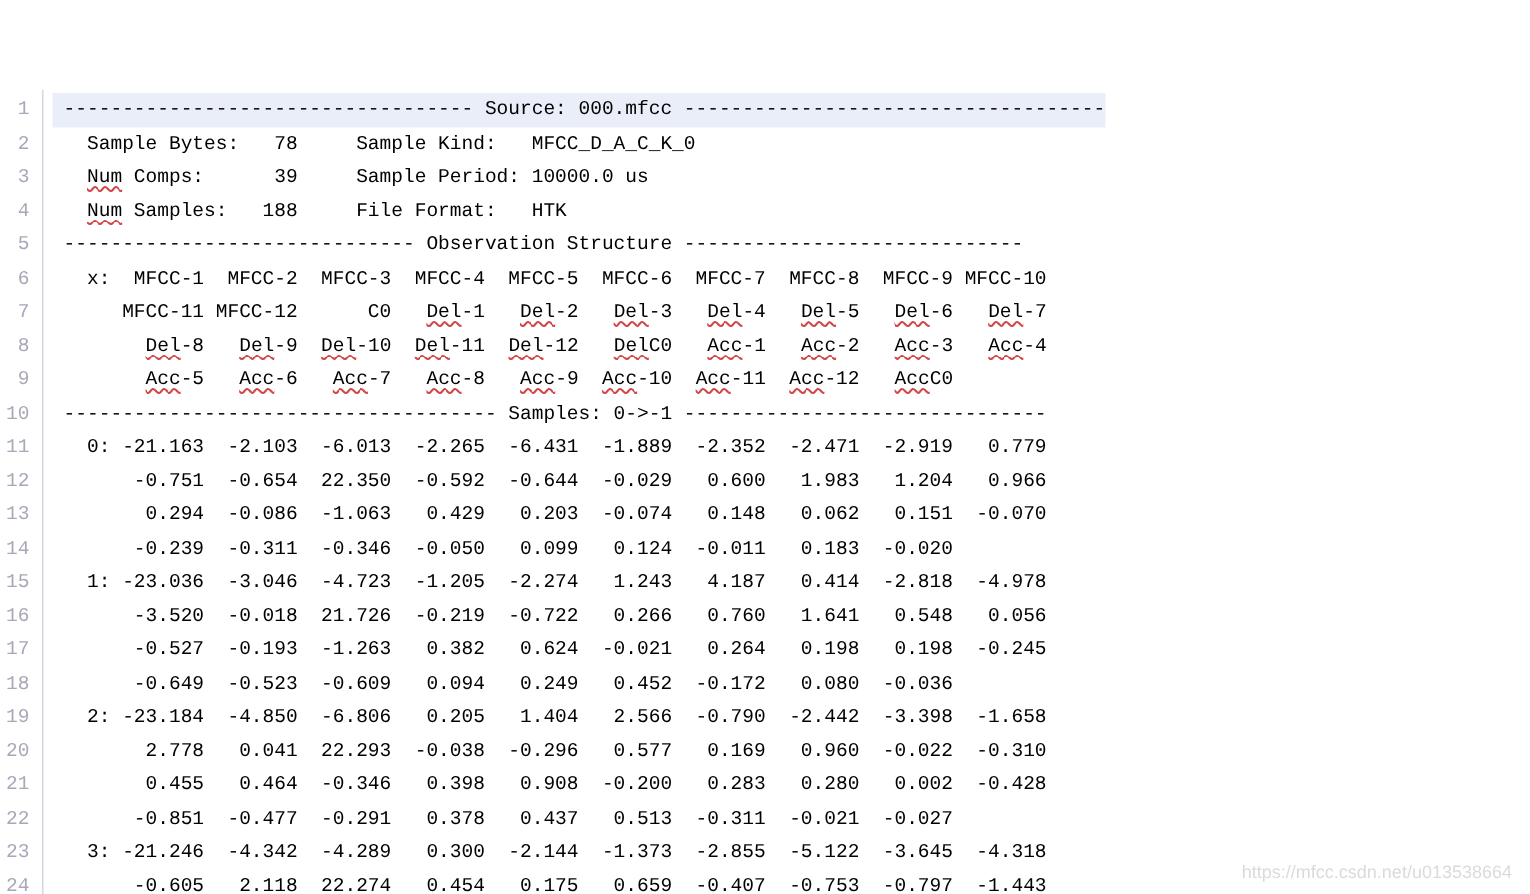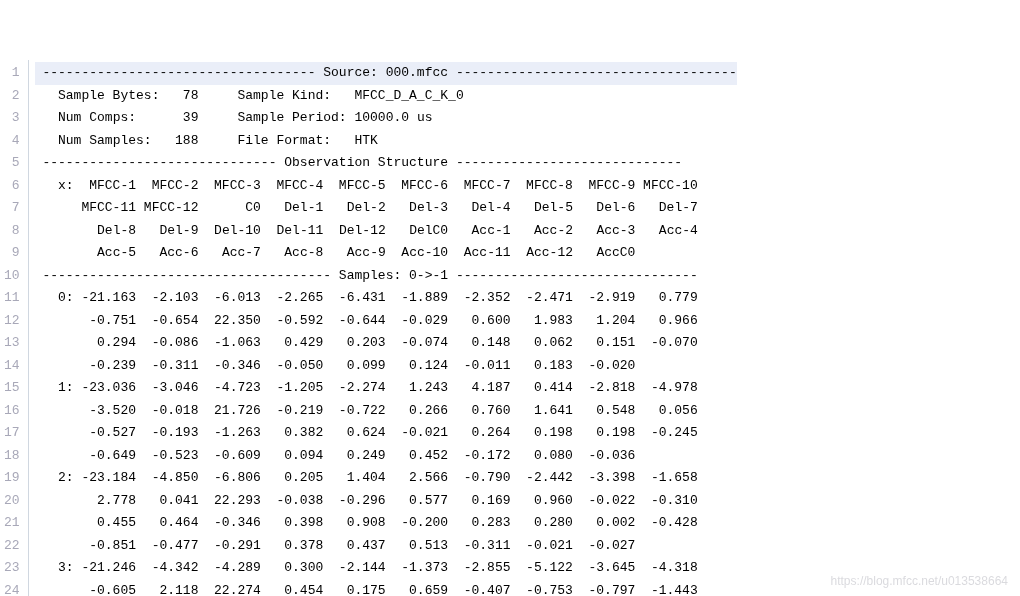--- a/index.html
+++ b/index.html
@@ -30,20 +30,21 @@
     display: block;
   }
   .code {
     padding: 2px 0 2px 6px;
     line-height: 22.5px;
   }
   .code .line {
     display: block;
   }
   .wavy {
+    text-decoration: underline;
     text-decoration-style: wavy;
     text-decoration-color: #d04848;
     text-underline-offset: 2px;
     text-align: right;
   }
   .current-line-bg {
     background: #eaeef8;
   }
   .watermark {
     position: absolute;
@@ -57,16 +58,16 @@
 </style>
 </head>
 <body>
 
 
 
 <div class="editor">
   <div class="gutter" id="gutter"><span class="ln">1</span><span class="ln">2</span><span class="ln">3</span><span class="ln">4</span><span class="ln">5</span><span class="ln">6</span><span class="ln">7</span><span class="ln">8</span><span class="ln">9</span><span class="ln">10</span><span class="ln">11</span><span class="ln">12</span><span class="ln">13</span><span class="ln">14</span><span class="ln">15</span><span class="ln">16</span><span class="ln">17</span><span class="ln">18</span><span class="ln">19</span><span class="ln">20</span><span class="ln">21</span><span class="ln">22</span><span class="ln">23</span><span class="ln">24</span></div>
   <div class="code" id="code"><span class="line current-line-bg"> ----------------------------------- Source: 000.mfcc ------------------------------------</span><span class="line">   Sample Bytes:   78     Sample Kind:   MFCC_D_A_C_K_0</span><span class="line">   <span class="wavy">Num</span> Comps:      39     Sample Period: 10000.0 us</span><span class="line">   <span class="wavy">Num</span> Samples:   188     File Format:   HTK</span><span class="line"> ------------------------------ Observation Structure -----------------------------</span><span class="line">   x:  MFCC-1  MFCC-2  MFCC-3  MFCC-4  MFCC-5  MFCC-6  MFCC-7  MFCC-8  MFCC-9 MFCC-10</span><span class="line">      MFCC-11 MFCC-12      C0   <span class="wavy">Del</span>-1   <span class="wavy">Del</span>-2   <span class="wavy">Del</span>-3   <span class="wavy">Del</span>-4   <span class="wavy">Del</span>-5   <span class="wavy">Del</span>-6   <span class="wavy">Del</span>-7</span><span class="line">        <span class="wavy">Del</span>-8   <span class="wavy">Del</span>-9  <span class="wavy">Del</span>-10  <span class="wavy">Del</span>-11  <span class="wavy">Del</span>-12   <span class="wavy">Del</span>C0   <span class="wavy">Acc</span>-1   <span class="wavy">Acc</span>-2   <span class="wavy">Acc</span>-3   <span class="wavy">Acc</span>-4</span><span class="line">        <span class="wavy">Acc</span>-5   <span class="wavy">Acc</span>-6   <span class="wavy">Acc</span>-7   <span class="wavy">Acc</span>-8   <span class="wavy">Acc</span>-9  <span class="wavy">Acc</span>-10  <span class="wavy">Acc</span>-11  <span class="wavy">Acc</span>-12   <span class="wavy">Acc</span>C0        </span><span class="line"> ------------------------------------- Samples: 0-&gt;-1 -------------------------------</span><span class="line">   0: -21.163  -2.103  -6.013  -2.265  -6.431  -1.889  -2.352  -2.471  -2.919   0.779</span><span class="line">       -0.751  -0.654  22.350  -0.592  -0.644  -0.029   0.600   1.983   1.204   0.966</span><span class="line">        0.294  -0.086  -1.063   0.429   0.203  -0.074   0.148   0.062   0.151  -0.070</span><span class="line">       -0.239  -0.311  -0.346  -0.050   0.099   0.124  -0.011   0.183  -0.020        </span><span class="line">   1: -23.036  -3.046  -4.723  -1.205  -2.274   1.243   4.187   0.414  -2.818  -4.978</span><span class="line">       -3.520  -0.018  21.726  -0.219  -0.722   0.266   0.760   1.641   0.548   0.056</span><span class="line">       -0.527  -0.193  -1.263   0.382   0.624  -0.021   0.264   0.198   0.198  -0.245</span><span class="line">       -0.649  -0.523  -0.609   0.094   0.249   0.452  -0.172   0.080  -0.036        </span><span class="line">   2: -23.184  -4.850  -6.806   0.205   1.404   2.566  -0.790  -2.442  -3.398  -1.658</span><span class="line">        2.778   0.041  22.293  -0.038  -0.296   0.577   0.169   0.960  -0.022  -0.310</span><span class="line">        0.455   0.464  -0.346   0.398   0.908  -0.200   0.283   0.280   0.002  -0.428</span><span class="line">       -0.851  -0.477  -0.291   0.378   0.437   0.513  -0.311  -0.021  -0.027        </span><span class="line">   3: -21.246  -4.342  -4.289   0.300  -2.144  -1.373  -2.855  -5.122  -3.645  -4.318</span><span class="line">       -0.605   2.118  22.274   0.454   0.175   0.659  -0.407  -0.753  -0.797  -1.443</span></div>
 </div>
-<div class="watermark">https://blog.mfcc.net/u013538664</div>
+<div class="watermark">https://mfcc.csdn.net/u013538664</div>
 
 
 
 
 </body></html>

